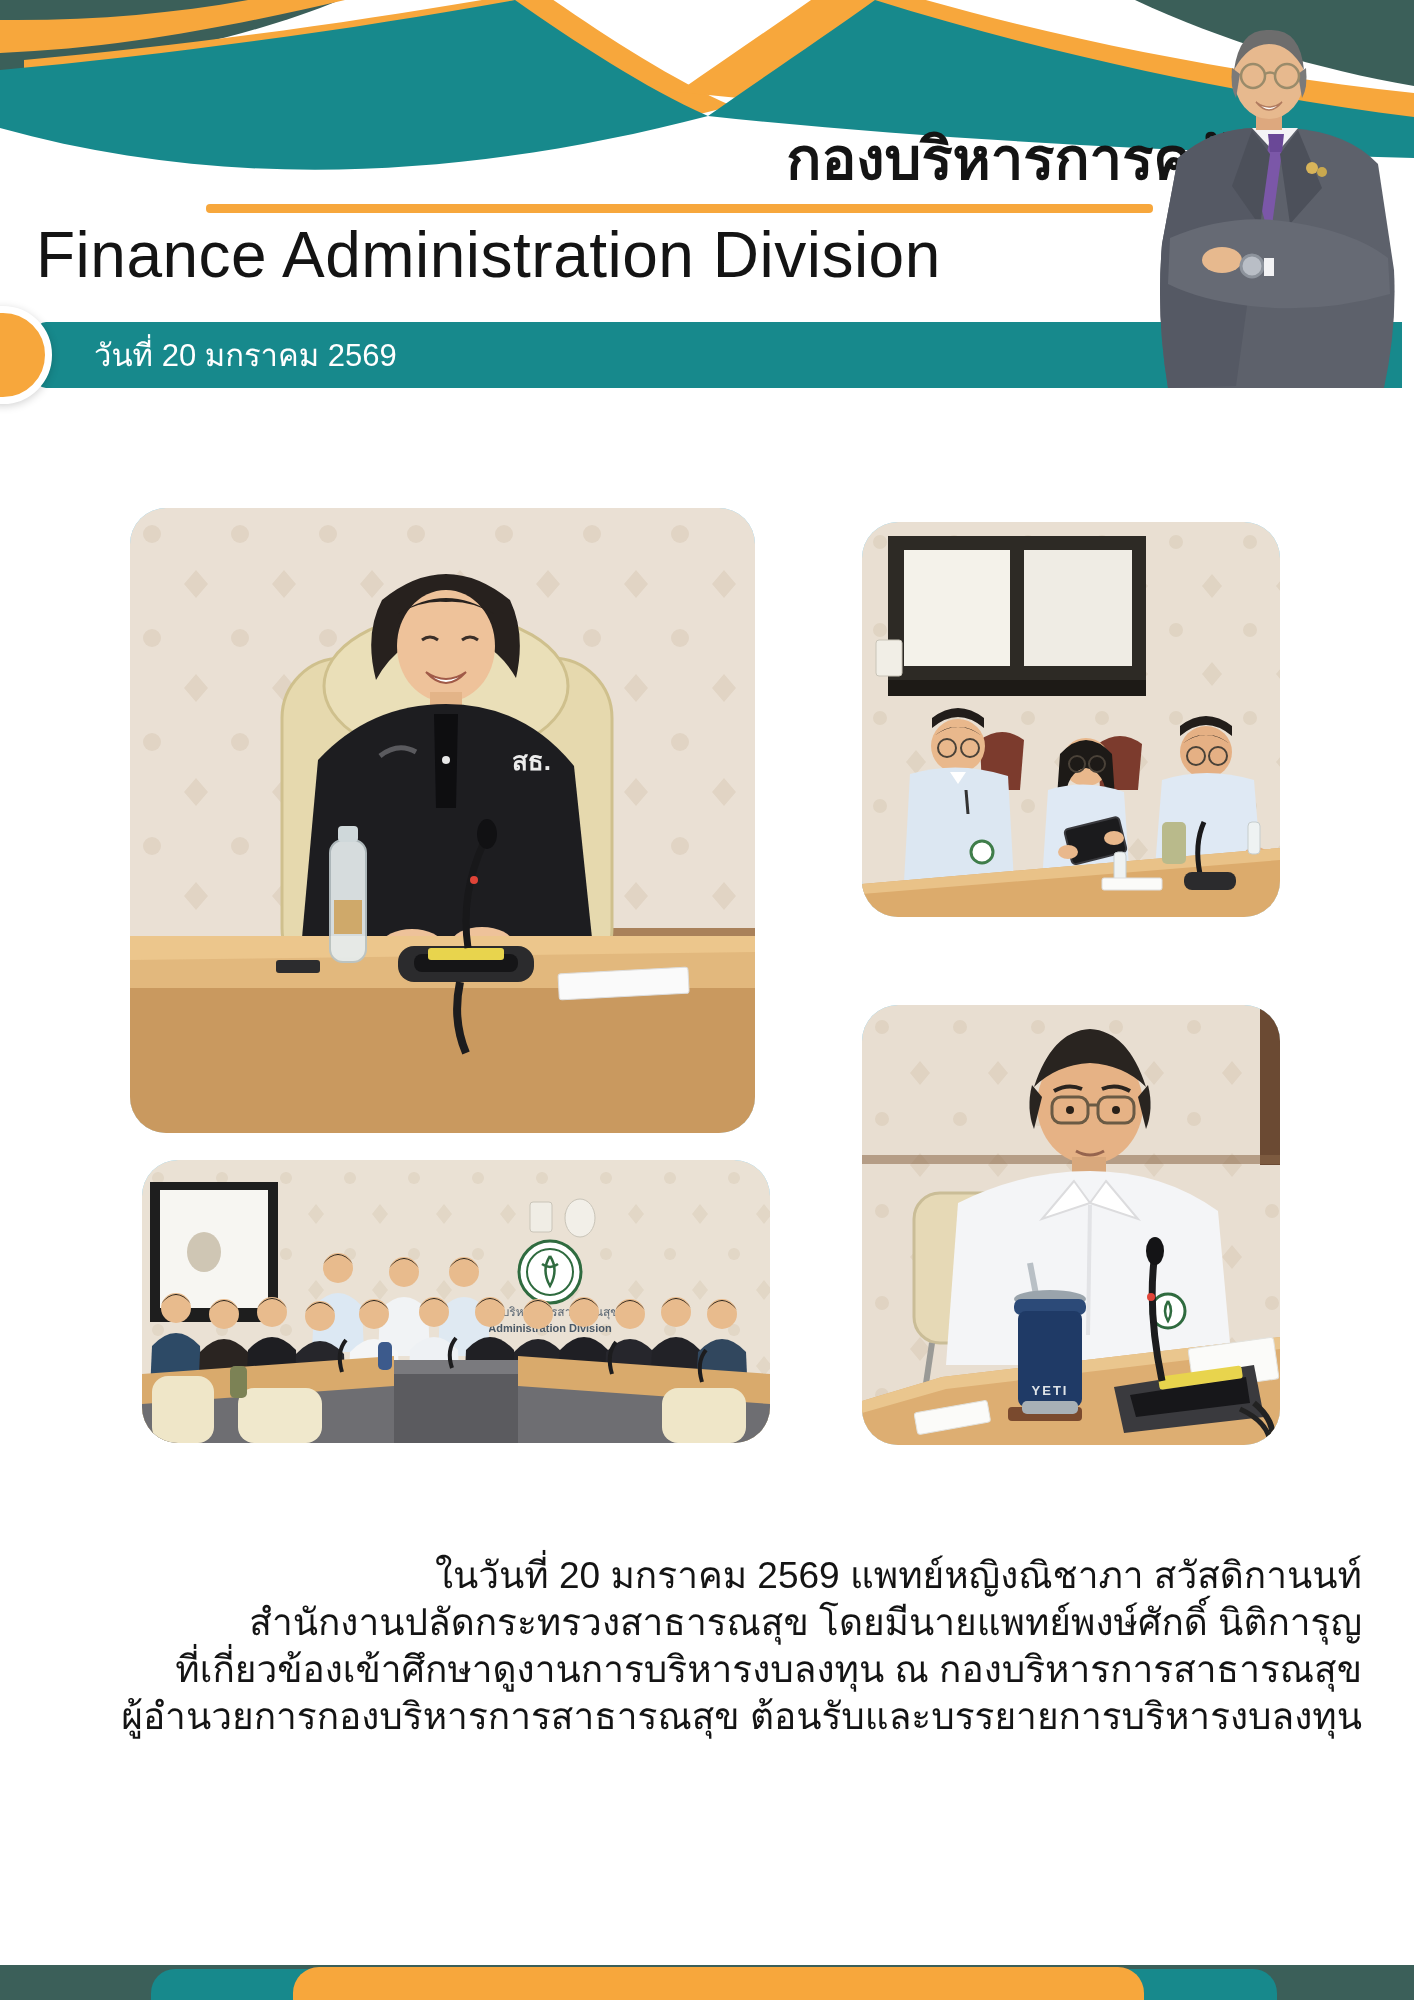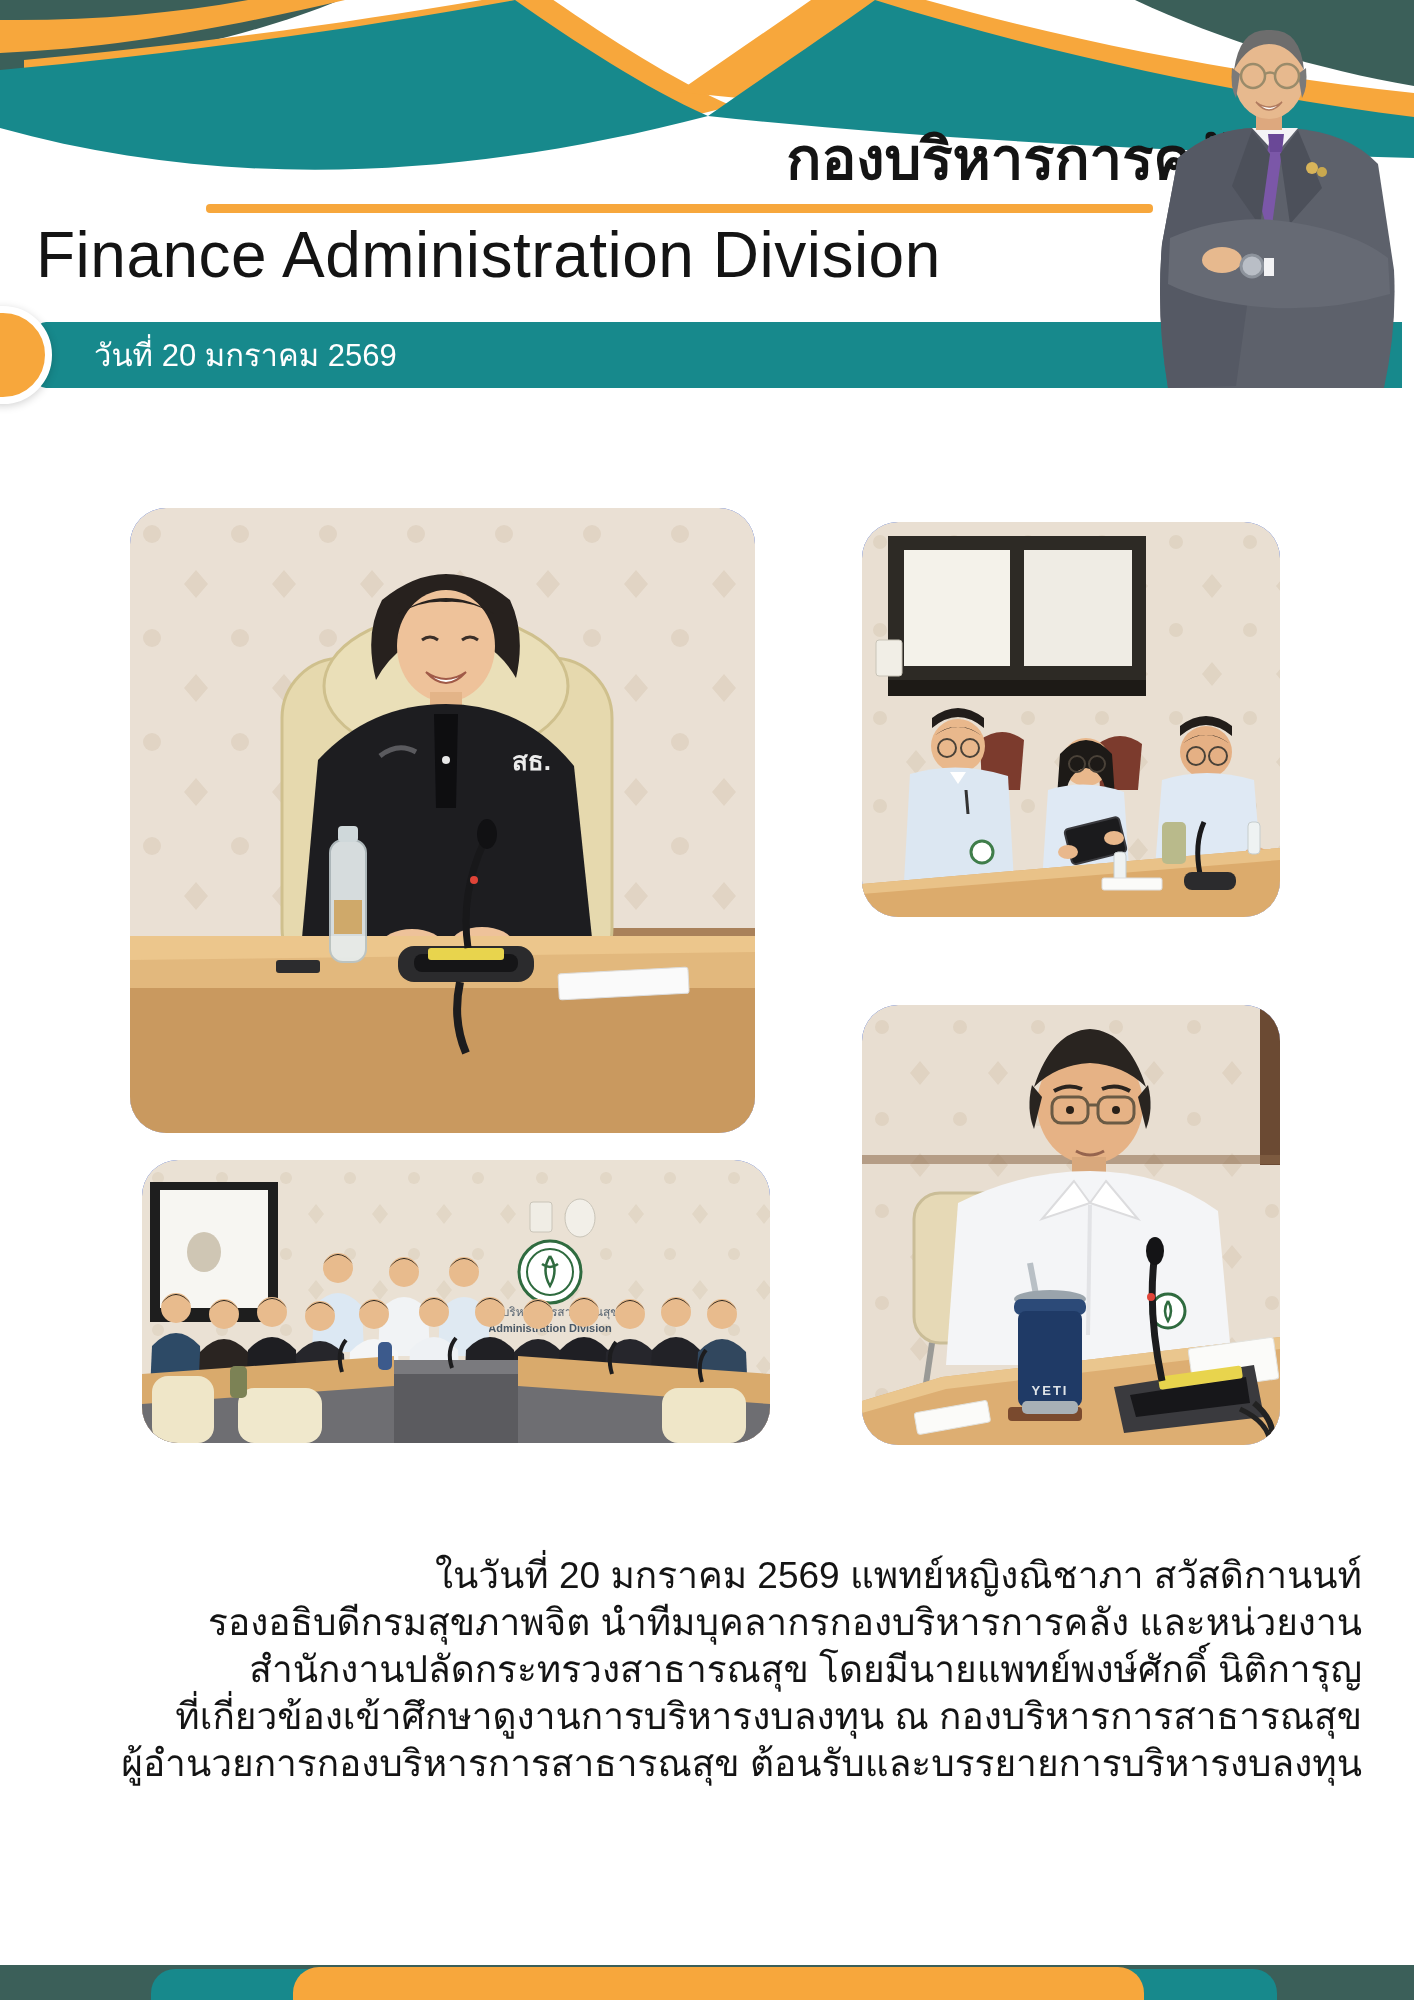--- a/index.html
+++ b/index.html
@@ -41,21 +41,21 @@
   .banner-dot{
     position:absolute; left:-46px; top:306px; width:98px; height:98px;
     background:var(--orange); border:7px solid #fff; border-radius:50%;
     box-shadow:0 2px 8px rgba(0,0,0,.18); z-index:5;
   }
 
   
   .portrait{position:absolute; left:1140px; top:26px; width:274px; height:362px; z-index:6;}
 
   
-  .photo{position:absolute; overflow:hidden; border-radius:36px; z-index:3; background:#1d4ed8;}
+  .photo{position:absolute; overflow:hidden; border-radius:36px; z-index:3; background:#7dd3fc;}
   .photo svg{display:block;width:100%;height:100%;}
   .photo-speaker{left:130px; top:508px; width:625px; height:625px;}
   .photo-meeting{left:862px; top:522px; width:418px; height:395px;}
   .photo-listener{left:862px; top:1005px; width:418px; height:440px;}
   .photo-group{left:142px; top:1160px; width:628px; height:283px;}
 
   
   .caption{
     position:absolute; left:72px; top:1552px; width:1290px; z-index:3;
     color:var(--ink); font-size:37px; font-weight:500; line-height:47px;
@@ -424,21 +424,20 @@
         <path d="M200,212 q-6,-20 4,-32"></path>
           <path d="M310,208 q-6,-18 4,-30"></path>
           <path d="M470,214 q-6,-20 4,-32"></path>
           <path d="M560,222 q-6,-20 4,-32"></path>
       </g>
     </svg>
   </div>
 
   <div class="caption">
     <div class="line first">ในวันที่ 20 มกราคม 2569 แพทย์หญิงณิชาภา สวัสดิกานนท์</div>
-    <div class="line">รองอธิบดีกรมสุขภาพจิต นำทีมบุคลากรกองบริหารการคลัง และหน่วยงาน</div>
     <div class="line">สำนักงานปลัดกระทรวงสาธารณสุข โดยมีนายแพทย์พงษ์ศักดิ์ นิติการุญ</div>
     <div class="line">ที่เกี่ยวข้องเข้าศึกษาดูงานการบริหารงบลงทุน ณ กองบริหารการสาธารณสุข</div>
     <div class="line">ผู้อำนวยการกองบริหารการสาธารณสุข ต้อนรับและบรรยายการบริหารงบลงทุน</div>
   </div>
 
   <div class="footer-band"></div>
   <div class="footer-pill-teal"></div>
   <div class="footer-pill-orange"></div>
 
 </div>

